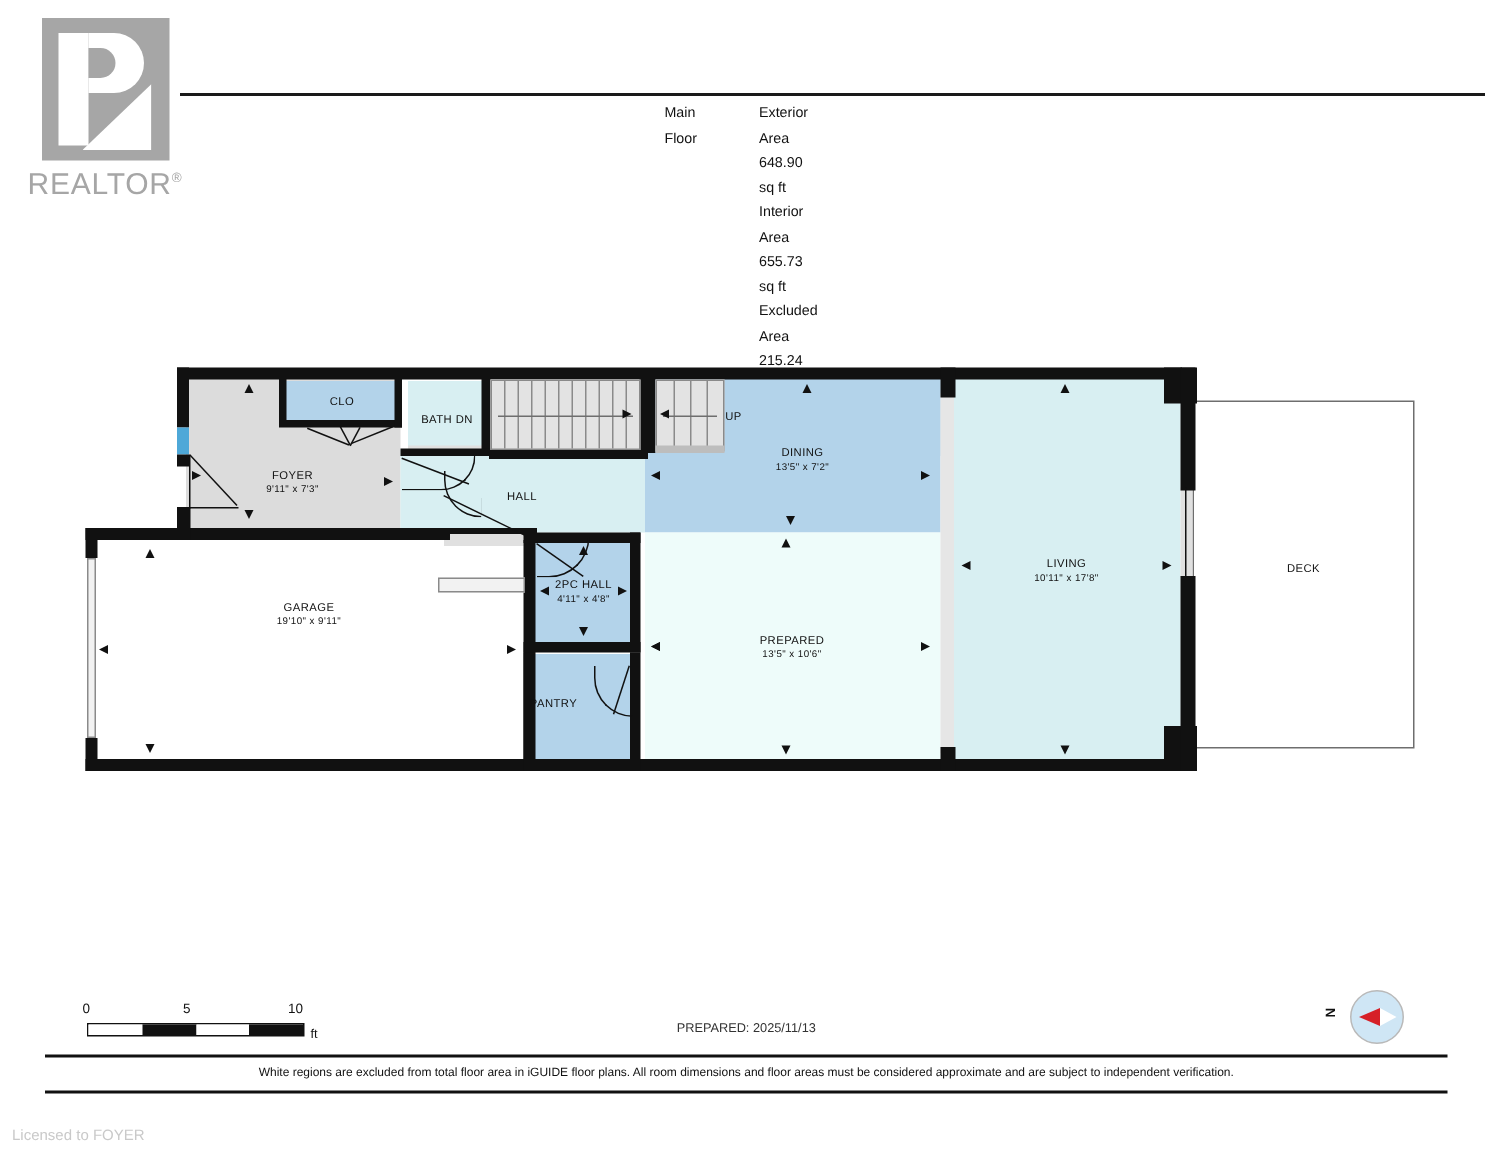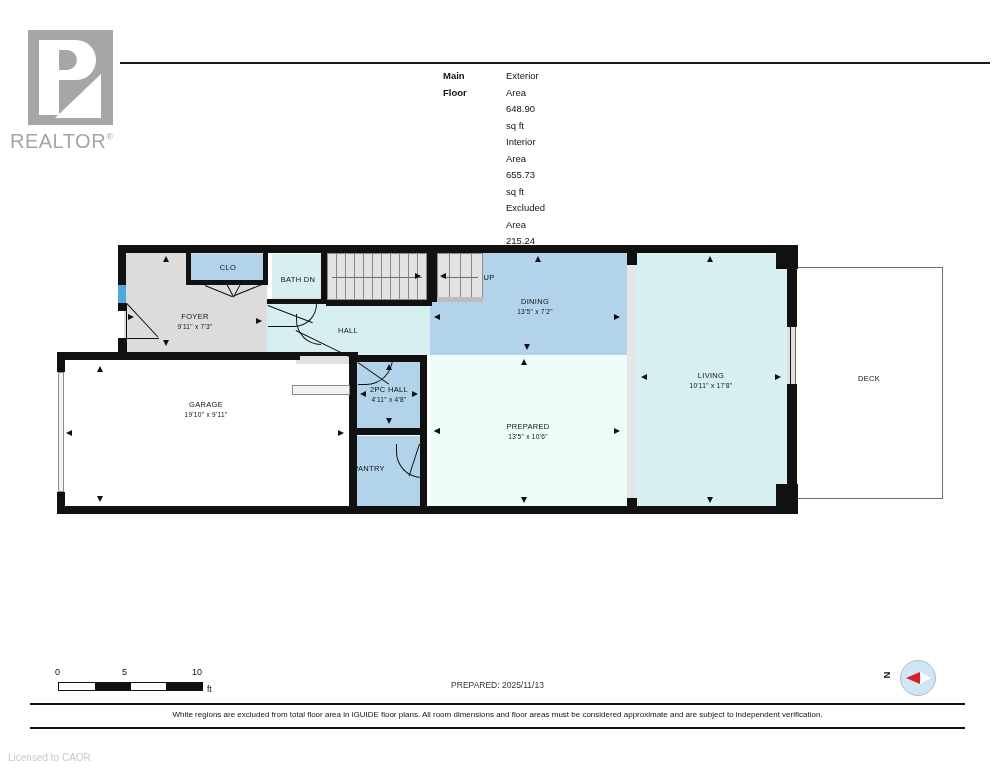--- a/index.html
+++ b/index.html
@@ -6,37 +6,37 @@
   body{
     width:995px;height:768px;
     background:#ffffff;
     font-family:"Liberation Sans", sans-serif;
     color:#111;
     position:relative;
     overflow:hidden;
   }
   
   #header{position:absolute;left:0;top:0;width:995px;height:150px;}
-  #realtor-logo{position:absolute;left:10px;top:30px;width:110px;height:120px;}
+  #realtor-logo{position:absolute;left:10px;top:12px;width:110px;height:120px;text-align:center;}
   #logo-mark{position:absolute;left:18px;top:0;width:85px;height:95px;background:#a6a6a6;}
   #logo-mark .bar{position:absolute;left:11px;top:10px;width:20px;height:75px;background:#fff;}
   #logo-mark .bowl{position:absolute;left:31px;top:10px;width:37px;height:40px;background:#fff;
        border-top-right-radius:22px;border-bottom-right-radius:22px;}
   #logo-mark .bowl-in{position:absolute;left:31px;top:20px;width:18px;height:20px;background:#a6a6a6;
        border-top-right-radius:11px;border-bottom-right-radius:11px;}
   #logo-mark .leg{position:absolute;left:27px;top:44px;width:46px;height:44px;background:#fff;
        clip-path:polygon(0 0,100% 100%,0 100%);transform:scaleX(-1);}
   #logo-text{position:absolute;left:0;top:100px;width:120px;font-size:20px;letter-spacing:.5px;
        color:#a6a6a6;font-family:"Liberation Sans",sans-serif;}
   #logo-text sup{font-size:9px;vertical-align:super;}
   #title{position:absolute;left:120px;top:32px;width:770px;text-align:center;
        font-size:19px;font-weight:bold;letter-spacing:.2px;}
   #title-rule{position:absolute;left:120px;top:62px;width:870px;height:2px;background:#1a1a1a;}
   #areas{position:absolute;left:420px;top:68px;font-size:9.5px;line-height:16.5px;}
-  #areas .lbl{position:absolute;left:23px;top:0;font-weight:bold;font-size:9.5px;}
+  #areas .lbl{position:absolute;left:23px;top:0;font-weight:normal;font-size:9.5px;}
   #areas .rows{position:absolute;left:86px;top:0;}
   
   #plan{position:absolute;left:0;top:0;width:995px;height:768px;}
   .wall{position:absolute;background:#111;}
   .room{position:absolute;}
   .rlabel{position:absolute;text-align:center;font-size:7.5px;line-height:9.5px;letter-spacing:.3px;color:#111;}
   .rlabel .dim{font-size:6.5px;display:block;}
   .arrow{position:absolute;width:0;height:0;}
   .arrow.up{border-left:3.5px solid transparent;border-right:3.5px solid transparent;border-bottom:6px solid #111;}
   .arrow.down{border-left:3.5px solid transparent;border-right:3.5px solid transparent;border-top:6px solid #111;}
@@ -329,13 +329,13 @@
 <div id="compass-n">N</div>
 <div id="compass">
   <div class="needle-r"></div>
   <div class="needle-w"></div>
 </div>
 
 <div id="foot-rule-top"></div>
 <div id="disclaimer">White regions are excluded from total floor area in iGUIDE floor plans. All room dimensions and floor areas must be considered approximate and are subject to independent verification.</div>
 <div id="foot-rule-bot"></div>
 
-<div id="licensed">Licensed to CAOR</div>
+<div id="licensed">Licensed to FOYER</div>
 
 </body></html>

